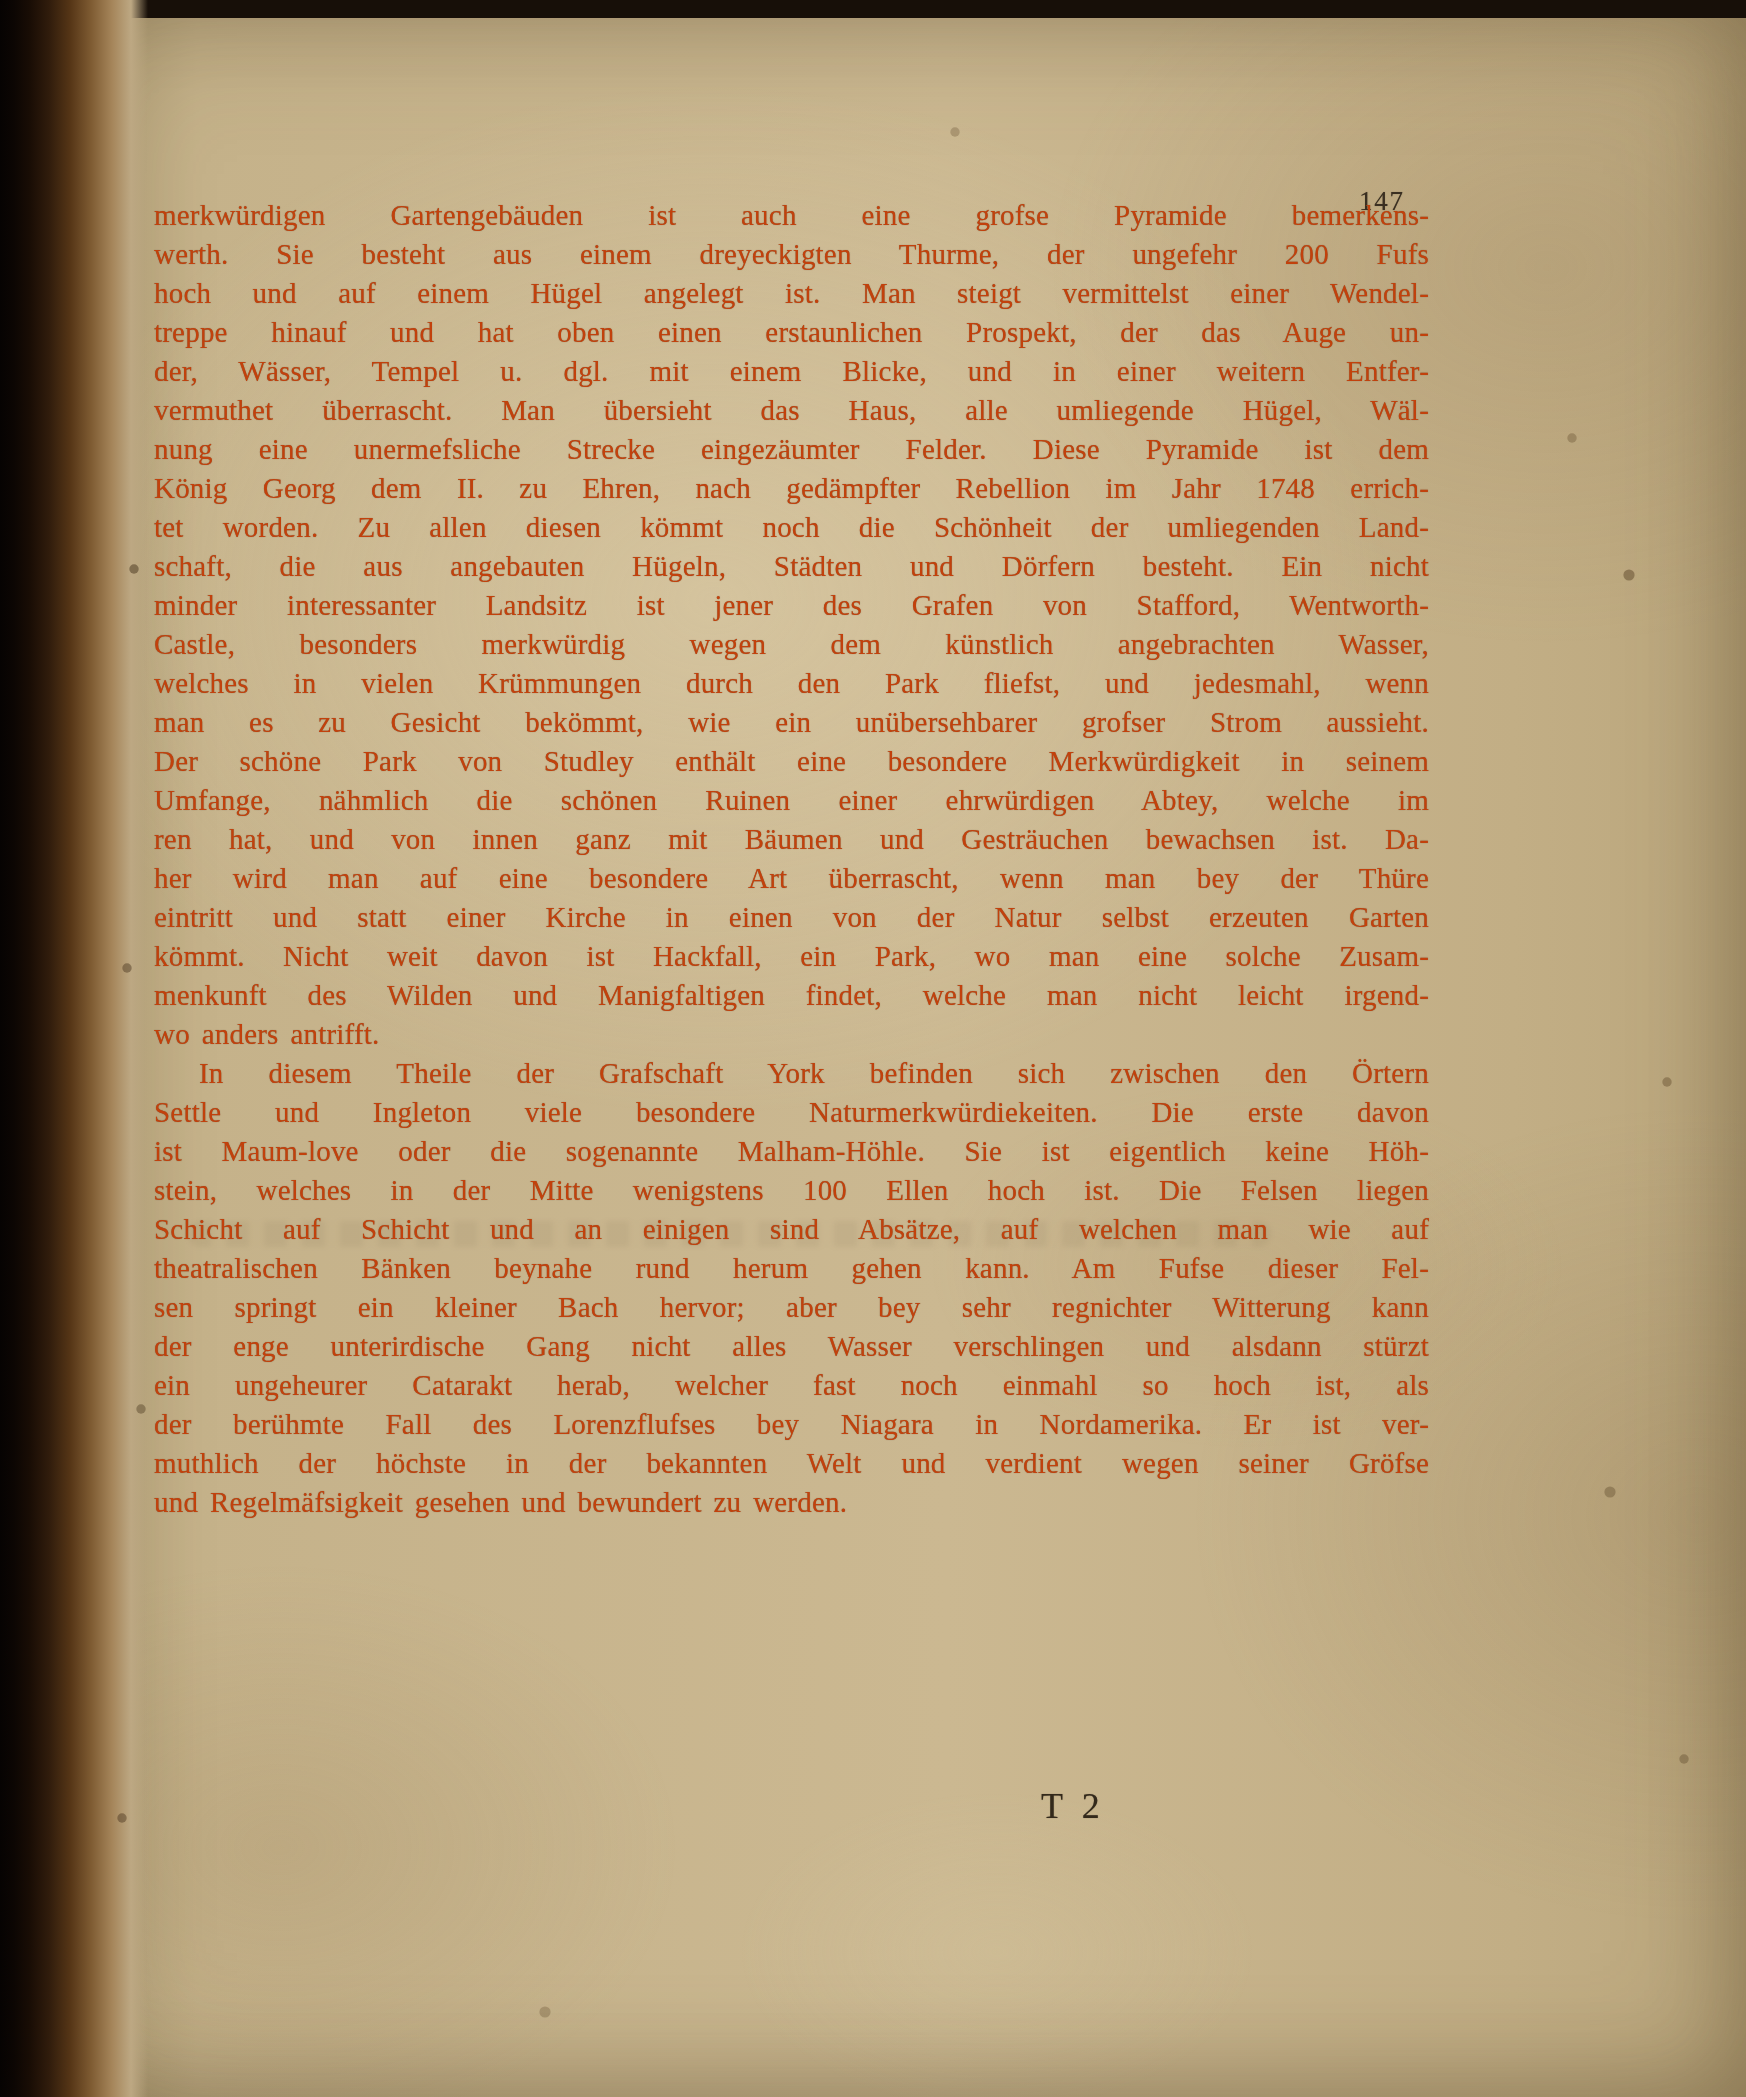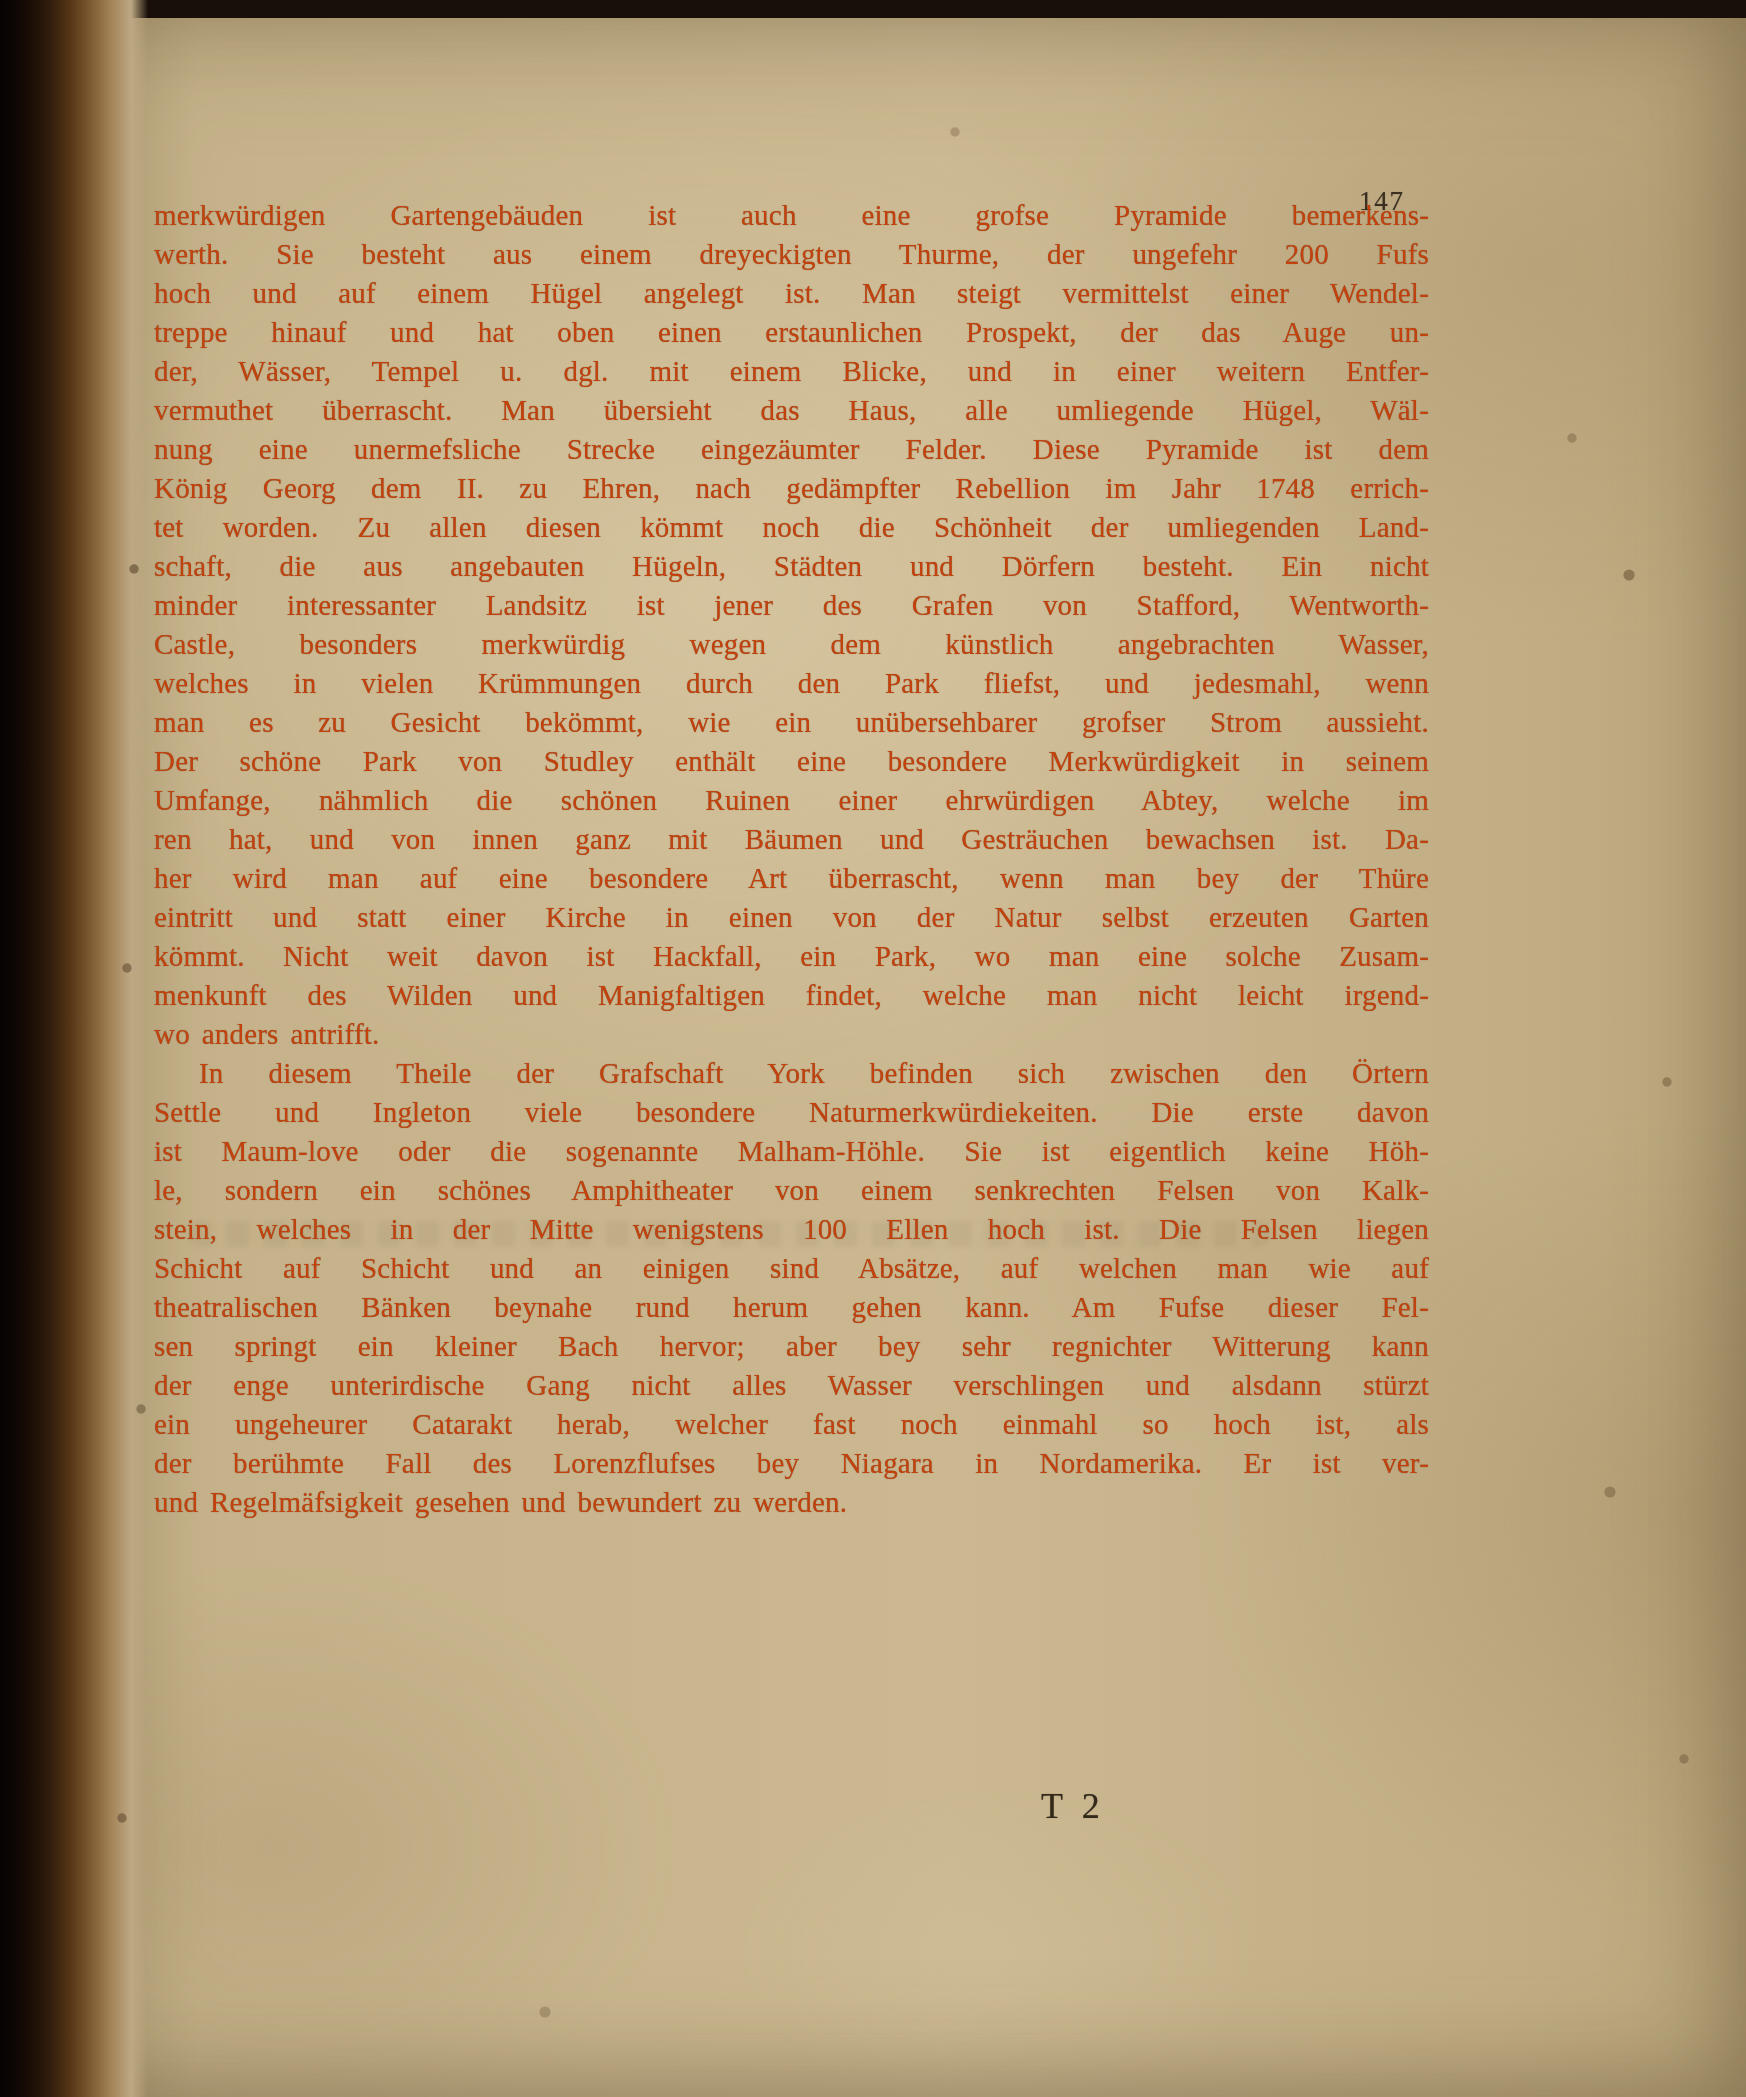--- a/index.html
+++ b/index.html
@@ -114,27 +114,27 @@
         <div class="line">her wird man auf eine besondere Art überrascht, wenn man bey der Thüre</div>
         <div class="line">eintritt und statt einer Kirche in einen von der Natur selbst erzeuten Garten</div>
         <div class="line">kömmt. Nicht weit davon ist Hackfall, ein Park, wo man eine solche Zusam-</div>
         <div class="line">menkunft des Wilden und Manigfaltigen findet, welche man nicht leicht irgend-</div>
         <div class="line last">wo anders antrifft.</div>
       </div>
       <div class="paragraph spaced">
         <div class="line indent">In diesem Theile der Grafschaft York befinden sich zwischen den Örtern</div>
         <div class="line">Settle und Ingleton viele besondere Naturmerkwürdiekeiten. Die erste davon</div>
         <div class="line">ist Maum-love oder die sogenannte Malham-Höhle. Sie ist eigentlich keine Höh-</div>
-        <div class="line">le, sondern ein schönes Amphitheater von einem senkrechten Felsen von Kalk-</div>
         <div class="line">stein, welches in der Mitte wenigstens 100 Ellen hoch ist. Die Felsen liegen</div>
         <div class="line">Schicht auf Schicht und an einigen sind Absätze, auf welchen man wie auf</div>
         <div class="line">theatralischen Bänken beynahe rund herum gehen kann. Am Fufse dieser Fel-</div>
         <div class="line">sen springt ein kleiner Bach hervor; aber bey sehr regnichter Witterung kann</div>
         <div class="line">der enge unterirdische Gang nicht alles Wasser verschlingen und alsdann stürzt</div>
         <div class="line">ein ungeheurer Catarakt herab, welcher fast noch einmahl so hoch ist, als</div>
         <div class="line">der berühmte Fall des Lorenzflufses bey Niagara in Nordamerika. Er ist ver-</div>
+        <div class="line">muthlich der höchste in der bekannten Welt und verdient wegen seiner Gröfse</div>
         <div class="line last">und Regelmäfsigkeit gesehen und bewundert zu werden.</div>
       </div>
     </div>
 
   <div class="signature">T 2</div>
 </div>
 
 
 </body></html>

